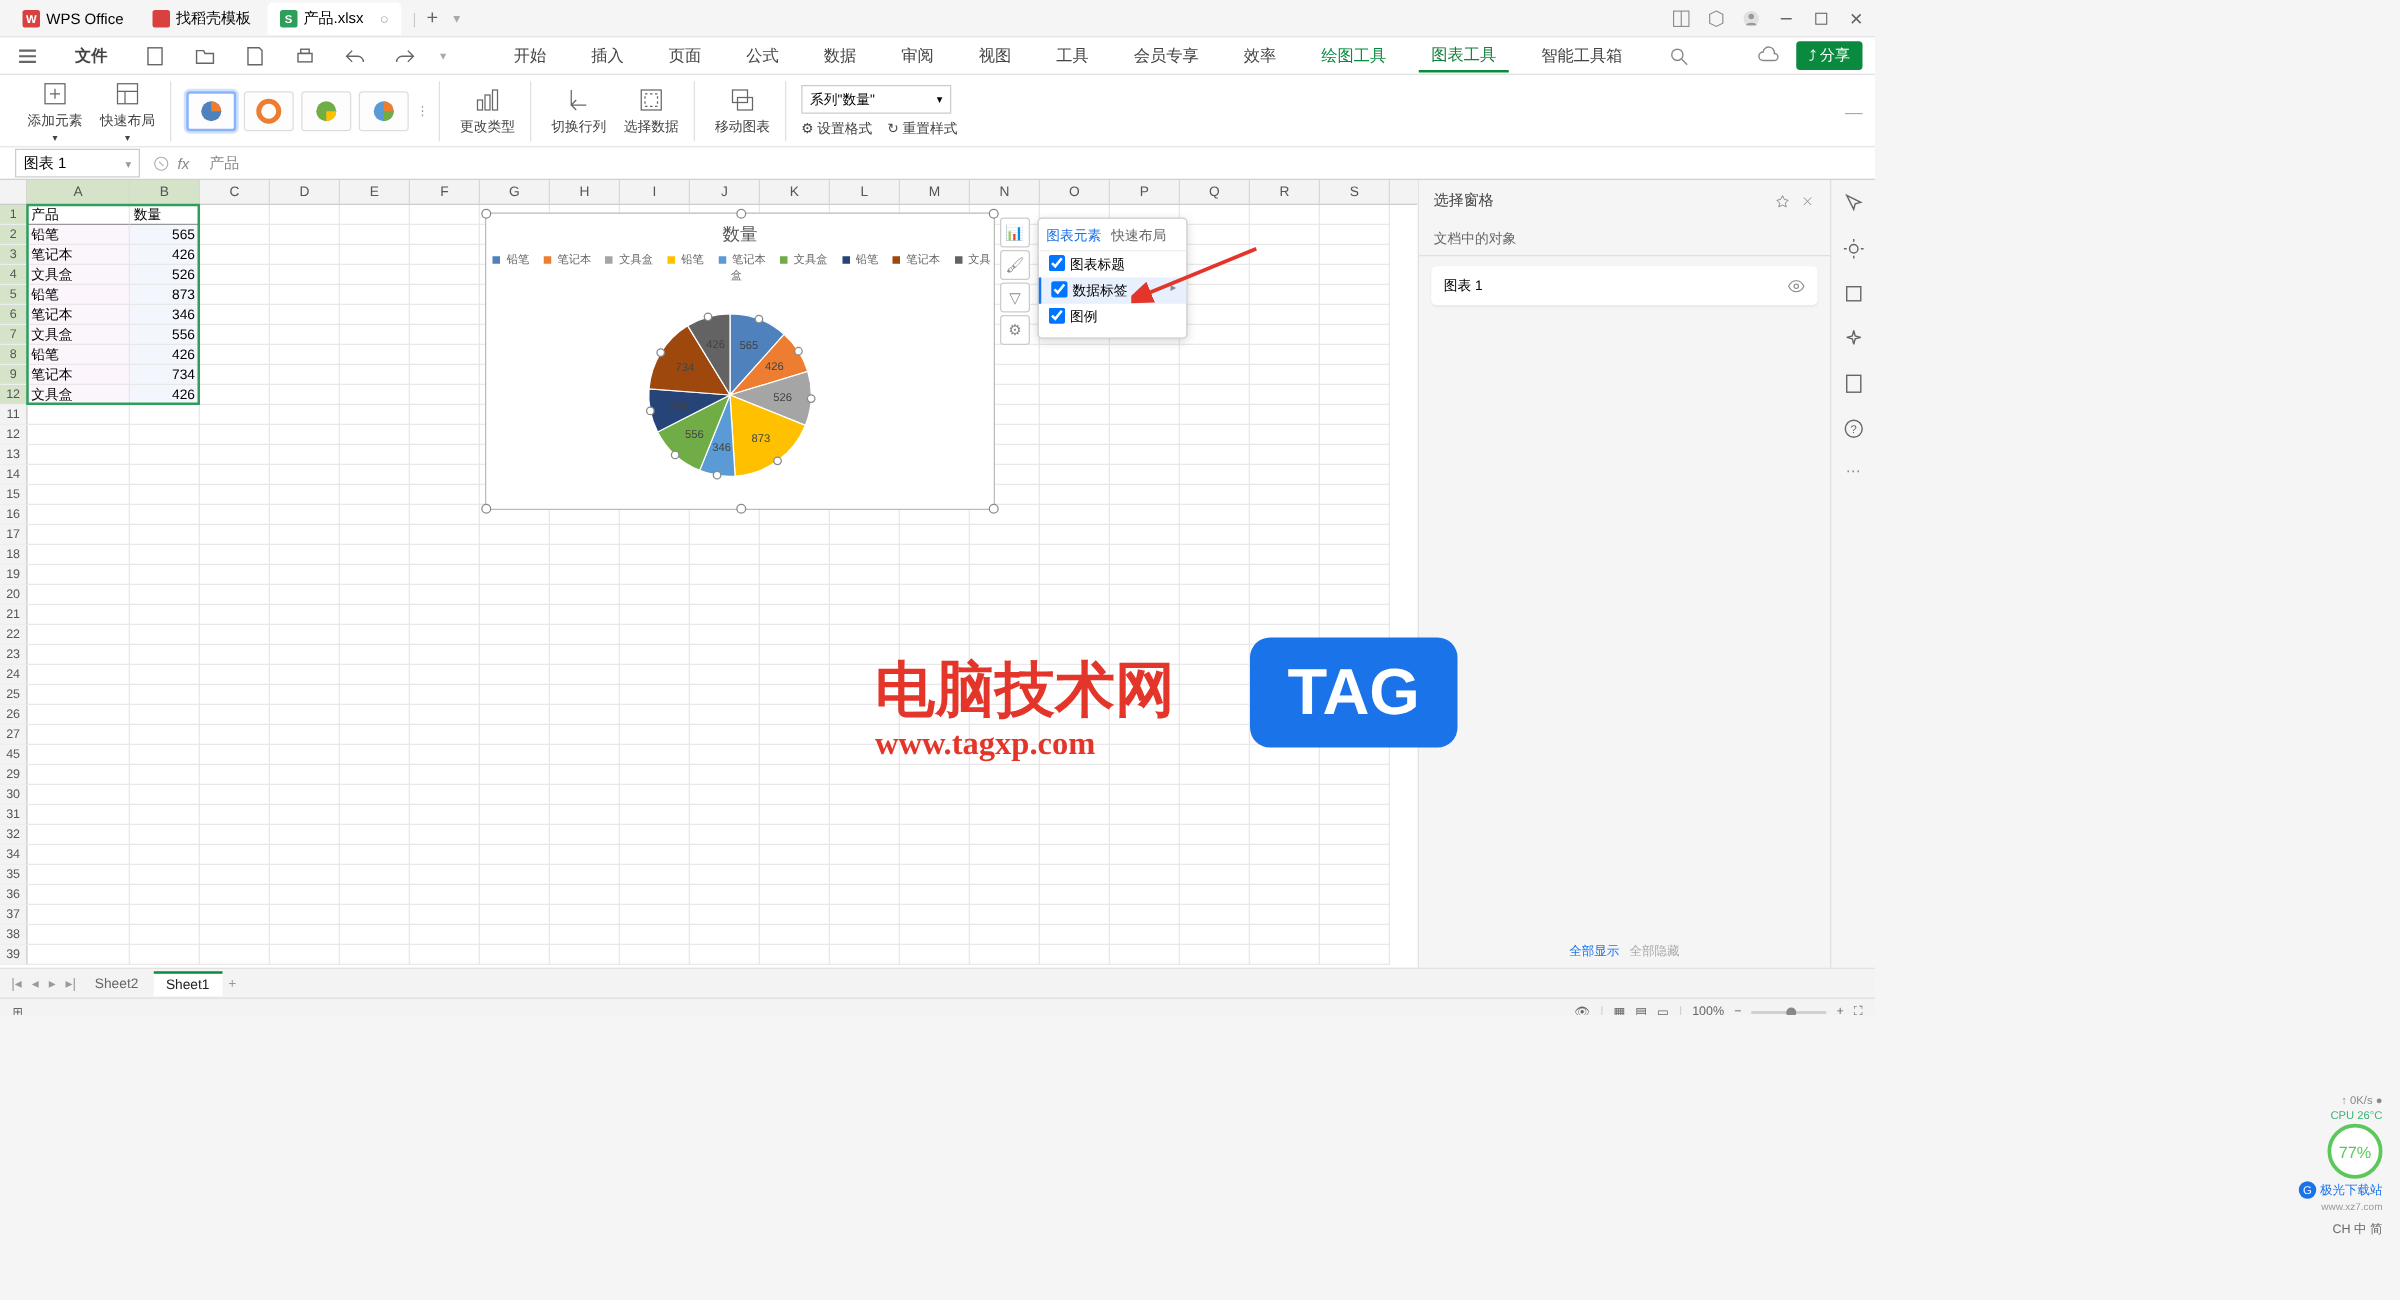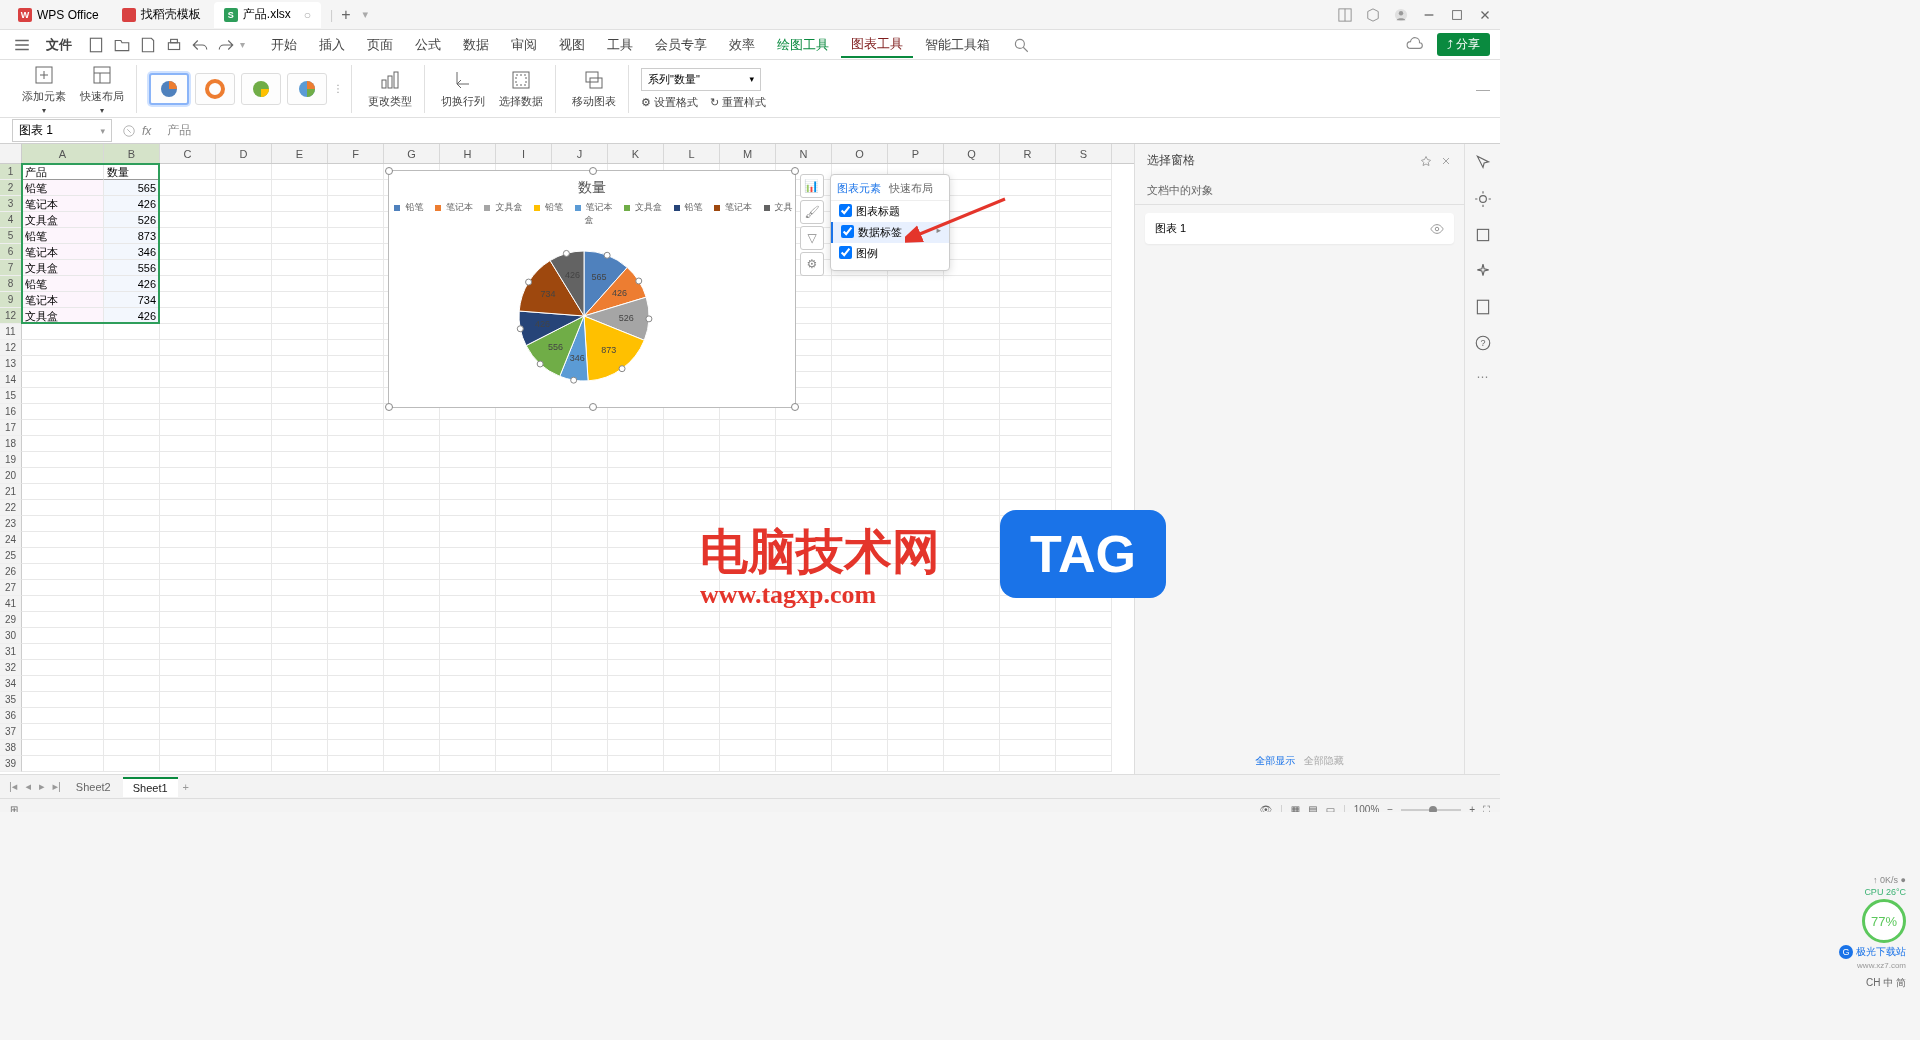--- a/index.html
+++ b/index.html
@@ -10,24 +10,24 @@
 .app-tab { display: flex; align-items: center; gap: 5px; padding: 4px 10px; height: 26px; border-radius: 4px 4px 0 0; margin-right: 3px; cursor: pointer; }
 .app-tab.active { background: #fff; }
 .app-tab .w-icon { width: 14px; height: 14px; background: #d94141; border-radius: 2px; color: #fff; font-size: 9px; display: flex; align-items: center; justify-content: center; font-weight: bold; }
 .app-tab .d-icon { width: 14px; height: 14px; background: #d94141; border-radius: 2px; }
 .app-tab .s-icon { width: 14px; height: 14px; background: #2e9e5b; border-radius: 2px; color: #fff; font-size: 9px; display: flex; align-items: center; justify-content: center; font-weight: bold; }
 .tab-add { padding: 0 8px; font-size: 16px; color: #666; cursor: pointer; }
 .titlebar-right { margin-left: auto; display: flex; gap: 14px; align-items: center; color: #666; }
 .win-btn { width: 14px; height: 14px; cursor: pointer; }
 
 
-.menubar { height: 30px; background: #fff; display: flex; align-items: center; padding: 0 10px; border-bottom: 1px solid #e0e0e0; gap: 2px; }
+.menubar { height: 30px; background: #fff; display: flex; align-items: center; padding: 0 10px; border-bottom: 1px solid #e0e0e0; gap: 16px; }
 .menu-icon { width: 18px; height: 18px; color: #666; margin: 0 3px; cursor: pointer; }
 .menu-item { padding: 4px 10px; color: #444; cursor: pointer; font-size: 13px; }
-.menu-item.active { color: #7f1d1d; border-bottom: 2px solid #0a8a3f; padding-bottom: 3px; }
+.menu-item.active { color: #15803d; border-bottom: 2px solid #0a8a3f; padding-bottom: 3px; }
 .menu-item.green { color: #0a8a3f; }
 .menubar-right { margin-left: auto; display: flex; gap: 10px; align-items: center; }
 .share-btn { background: #0a8a3f; color: #fff; padding: 3px 10px; border-radius: 3px; cursor: pointer; display: flex; align-items: center; gap: 3px; }
 
 
 .ribbon { height: 58px; background: #fff; display: flex; align-items: center; padding: 4px 10px; border-bottom: 1px solid #e0e0e0; gap: 4px; }
 .ribbon-group { display: flex; align-items: center; gap: 6px; padding: 0 8px; border-right: 1px solid #e0e0e0; height: 48px; }
 .ribbon-btn { display: flex; flex-direction: column; align-items: center; gap: 2px; padding: 2px 4px; cursor: pointer; font-size: 11px; color: #444; }
 .ribbon-btn .ri-icon { width: 24px; height: 24px; }
 .chart-template { width: 40px; height: 32px; border: 1px solid #ddd; border-radius: 3px; display: flex; align-items: center; justify-content: center; cursor: pointer; background: #fdfdfd; }
@@ -935,21 +935,21 @@
           <div class="cell"></div>
           <div class="cell"></div>
           <div class="cell"></div>
           <div class="cell"></div>
           <div class="cell"></div>
           <div class="cell"></div>
           <div class="cell"></div>
           <div class="cell"></div>
         </div>
         <div class="row">
-          <div class="row-h">41</div>
+          <div class="row-h">45</div>
           <div class="cell" style="width: 82px;"></div>
           <div class="cell"></div>
           <div class="cell"></div>
           <div class="cell"></div>
           <div class="cell"></div>
           <div class="cell"></div>
           <div class="cell"></div>
           <div class="cell"></div>
           <div class="cell"></div>
           <div class="cell"></div>

